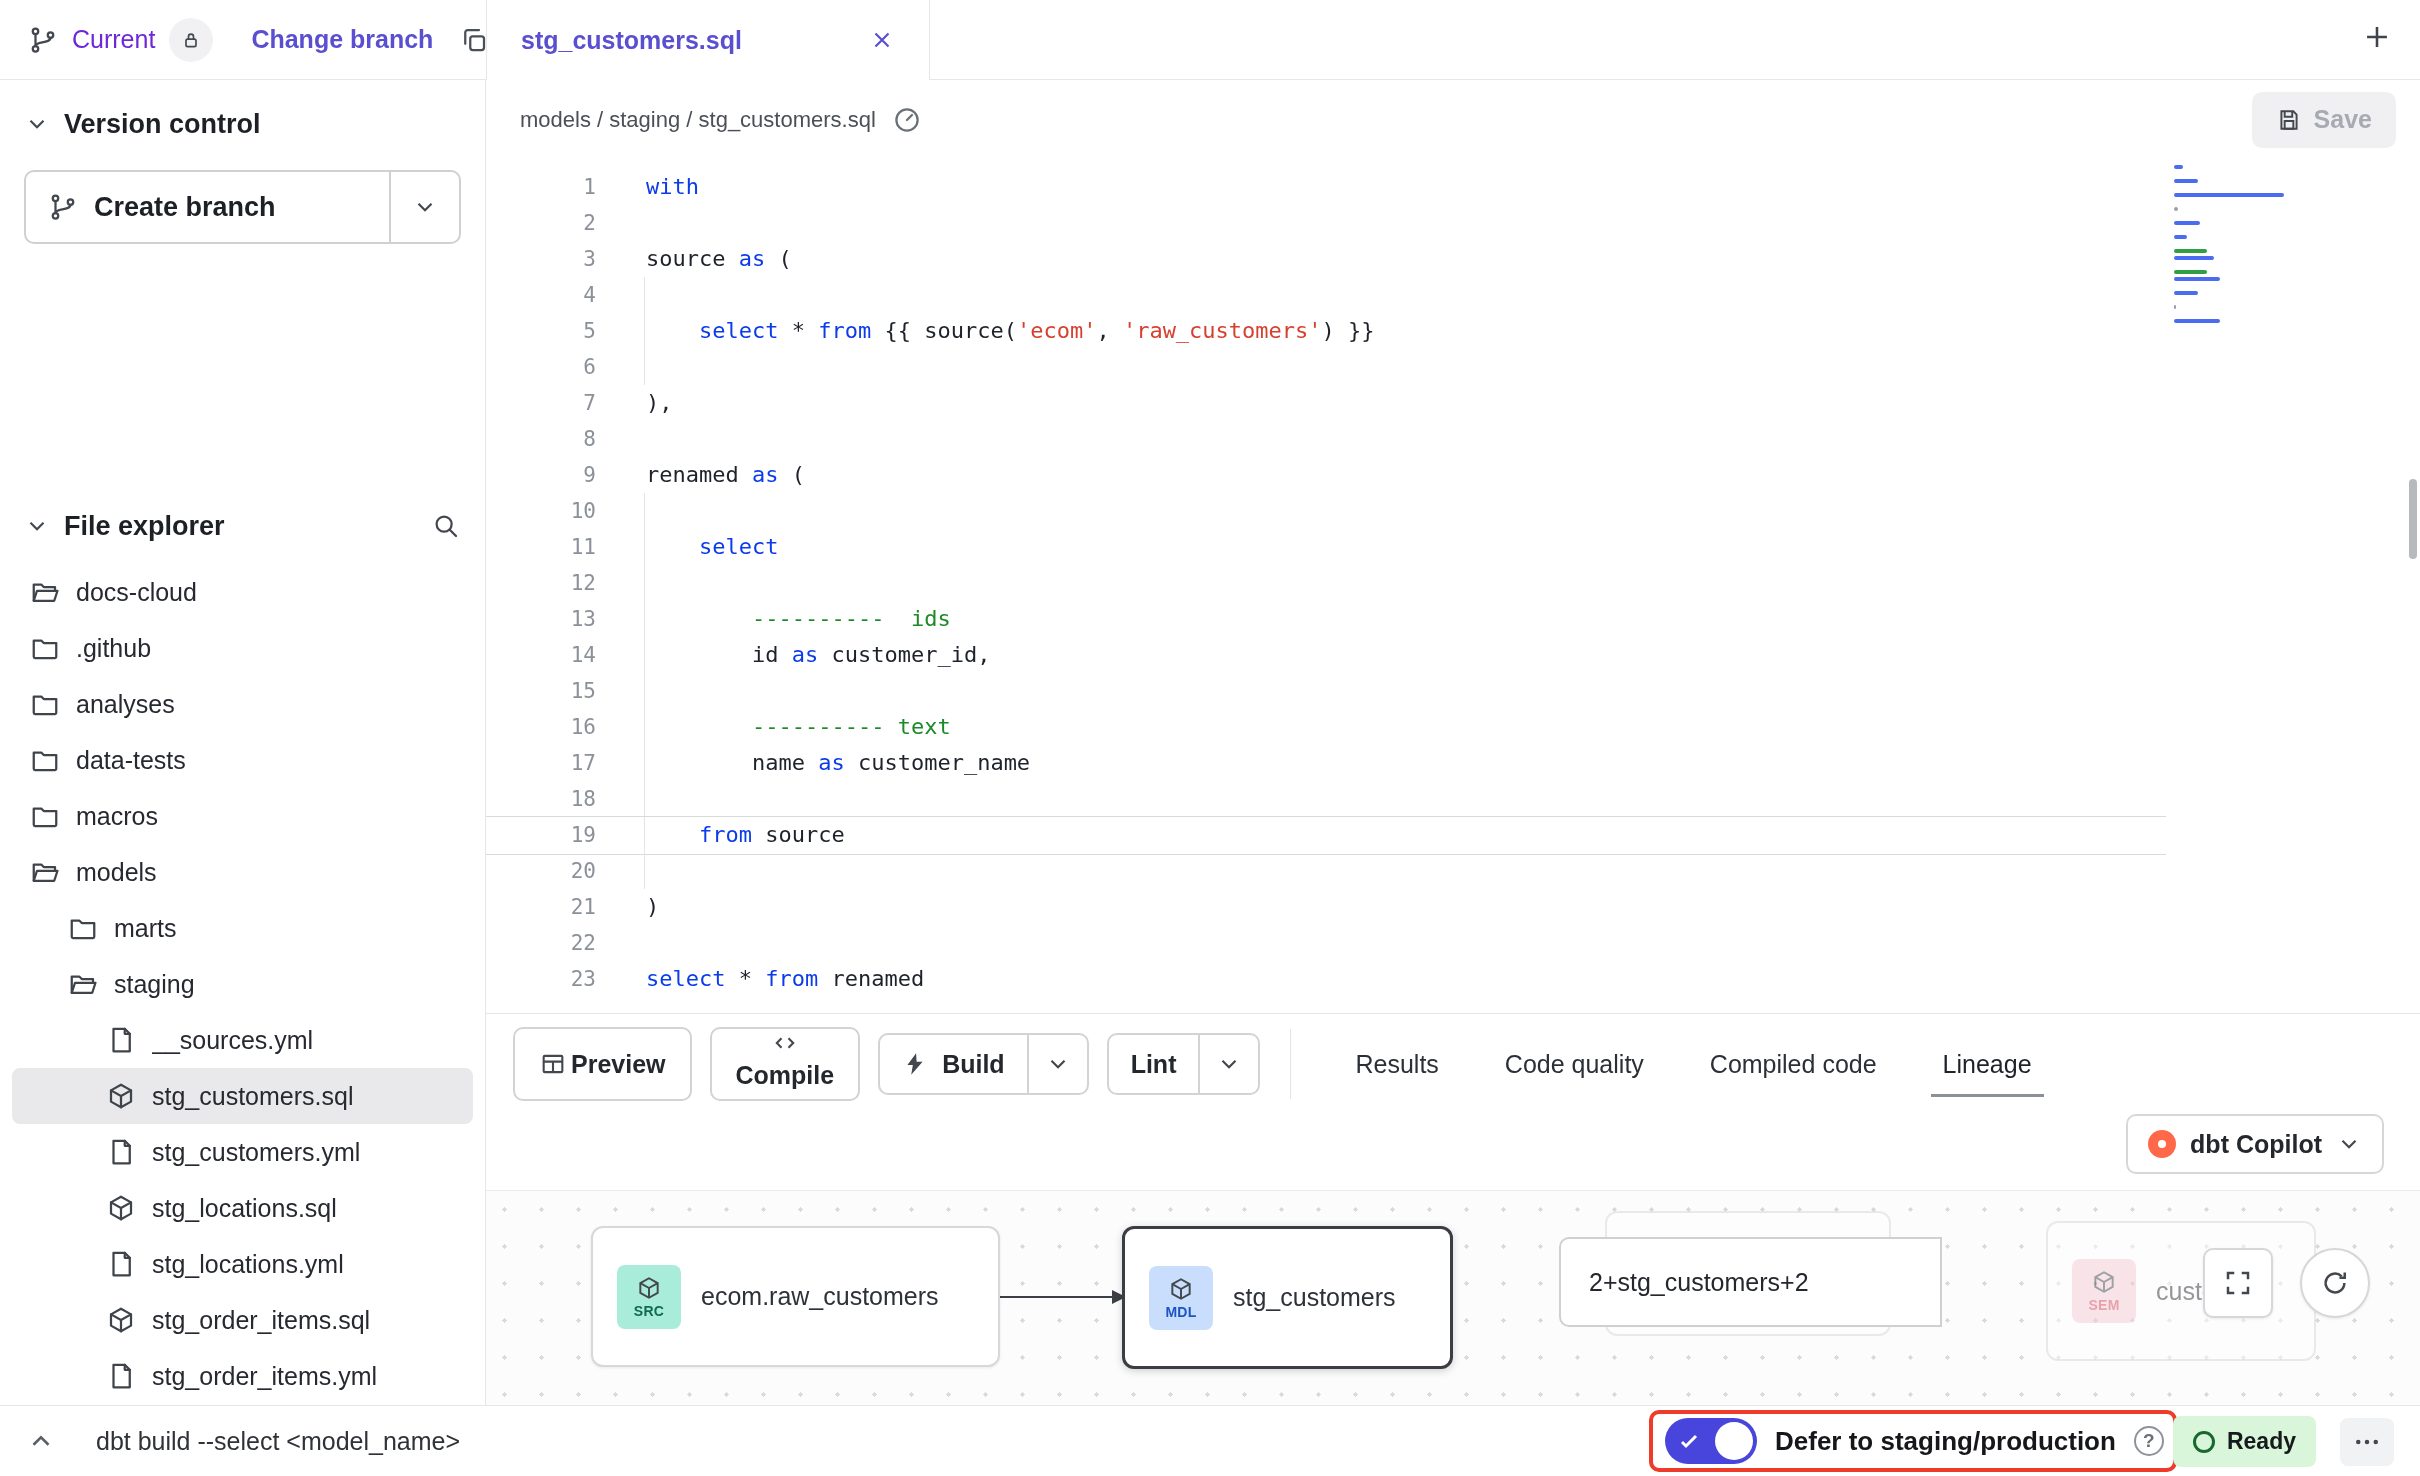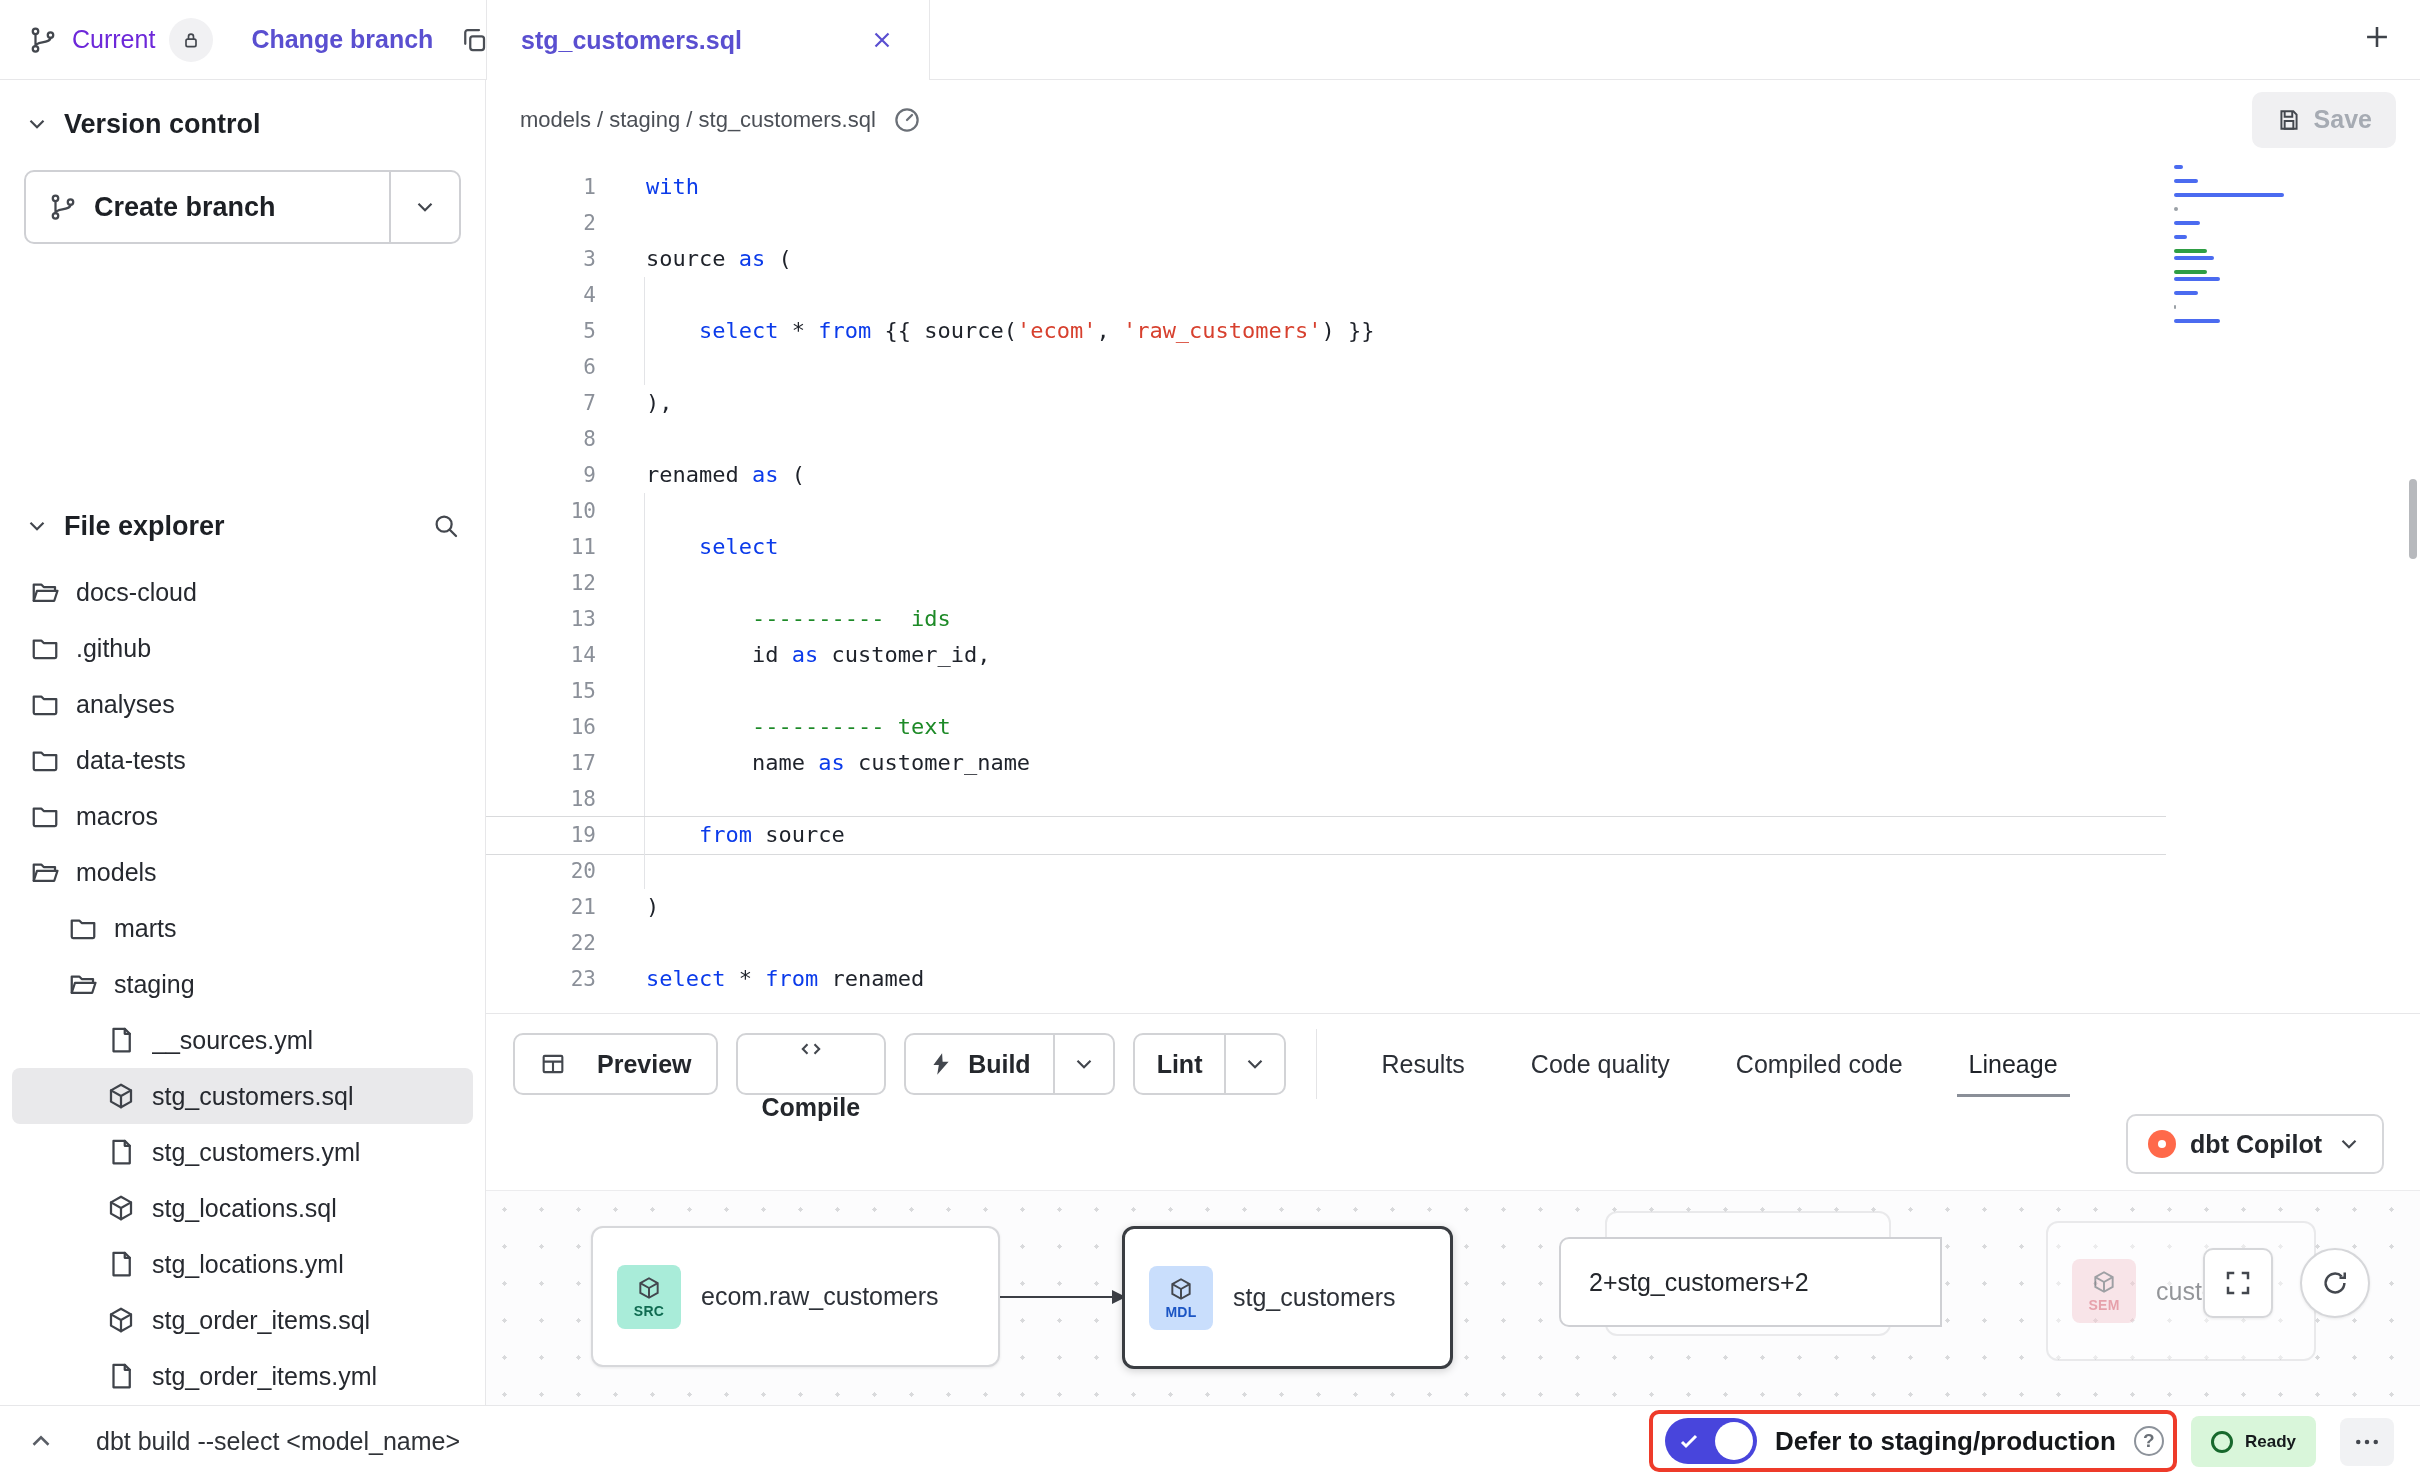--- a/index.html
+++ b/index.html
@@ -70,22 +70,22 @@
   .minimap { position:absolute; left:1688px; top:6px; width:120px; }
   .mm-bar { height:4px; border-radius:2px; margin-bottom:3px; }
   .scroll-thumb { position:absolute; right:3px; top:320px; width:8px; height:80px;
     background:#b7b9bd; border-radius:4px; }
 
   
   .panel { position:absolute; left:486px; top:1013px; right:0; bottom:71px; background:#fff;
     border-top:1px solid #e7e7e9; }
   .actions { position:absolute; left:0; top:0; right:0; height:100px; display:flex;
     align-items:center; }
-  .act-btn { height:62px; border:2px solid #d2d3d6; border-radius:10px; background:#fff;
-    display:flex; align-items:center; gap:30px; padding:0 24px; font-size:25px; font-weight:600;
+  .act-btn { height:74px; border:2px solid #d2d3d6; border-radius:10px; background:#fff;
+    display:flex; align-items:center; gap:4px; padding:0 24px; font-size:25px; font-weight:600;
     color:#24272c; cursor:pointer; }
   .btn-group { display:flex; align-items:stretch; height:62px; border:2px solid #d2d3d6;
     border-radius:10px; background:#fff; overflow:hidden; }
   .bg-main { display:flex; align-items:center; gap:14px; padding:0 22px; font-size:25px;
     font-weight:600; color:#24272c; cursor:pointer; }
   .bg-caret { width:60px; border-left:2px solid #d2d3d6; display:flex; align-items:center;
     justify-content:center; color:#3f434a; cursor:pointer; }
   .v-div { width:1px; height:70px; background:#e4e4e6; margin:0 26px 0 30px; }
   .ptabs { display:flex; align-items:center; gap:62px; margin-left:36px; }
   .ptab { font-size:25px; color:#2b2f36; padding:28px 2px; cursor:pointer; position:relative; }
@@ -141,21 +141,21 @@
   .toggle .chk { position:absolute; left:12px; top:11px; color:#fff; }
   .toggle .knob { position:absolute; right:4px; top:4px; width:38px; height:38px;
     border-radius:50%; background:#fff; }
   .defer-label { font-size:26px; font-weight:600; color:#15171a; white-space:nowrap; }
   .help { width:30px; height:30px; border-radius:50%; border:2px solid #8d939b; color:#6a7077;
     font-size:19px; font-weight:700; display:flex; align-items:center; justify-content:center;
     flex:0 0 auto; }
   .ready-pill { position:absolute; right:104px; top:10px; height:51px; background:#d9f6da;
     border-radius:8px; display:flex; align-items:center; gap:12px; padding:0 20px; }
   .ready-ring { width:22px; height:22px; border:3px solid #17682c; border-radius:50%; }
-  .ready-label { font-size:17px; font-weight:600; color:#161a1d; }
+  .ready-label { font-size:23px; font-weight:600; color:#161a1d; }
   .dots-btn { position:absolute; right:26px; top:12px; width:54px; height:48px; border-radius:8px;
     background:#f1f2f4; display:flex; align-items:center; justify-content:center; color:#3a3e44;
     cursor:pointer; }
 </style>
 </head>
 <body>
 
 <div class="topbar">
   <div class="cur-group">
     <span class="icon">

